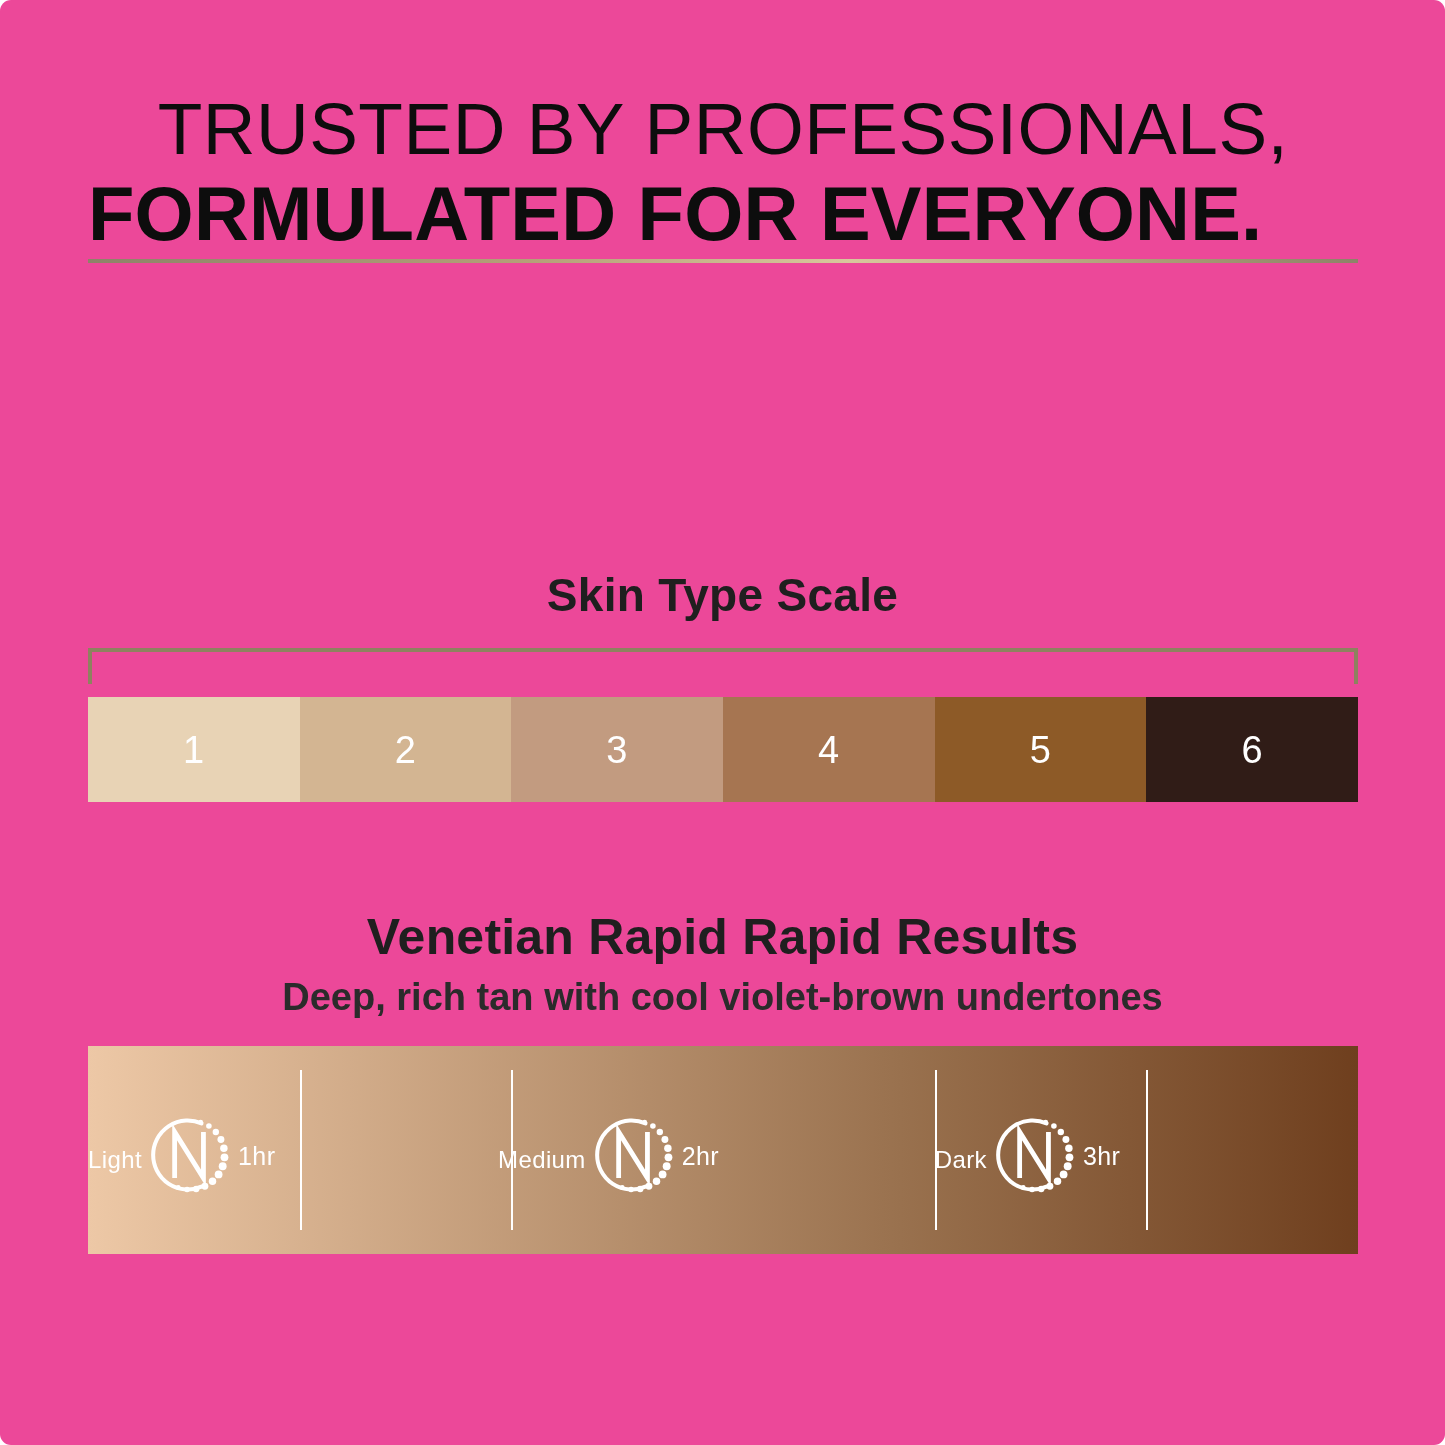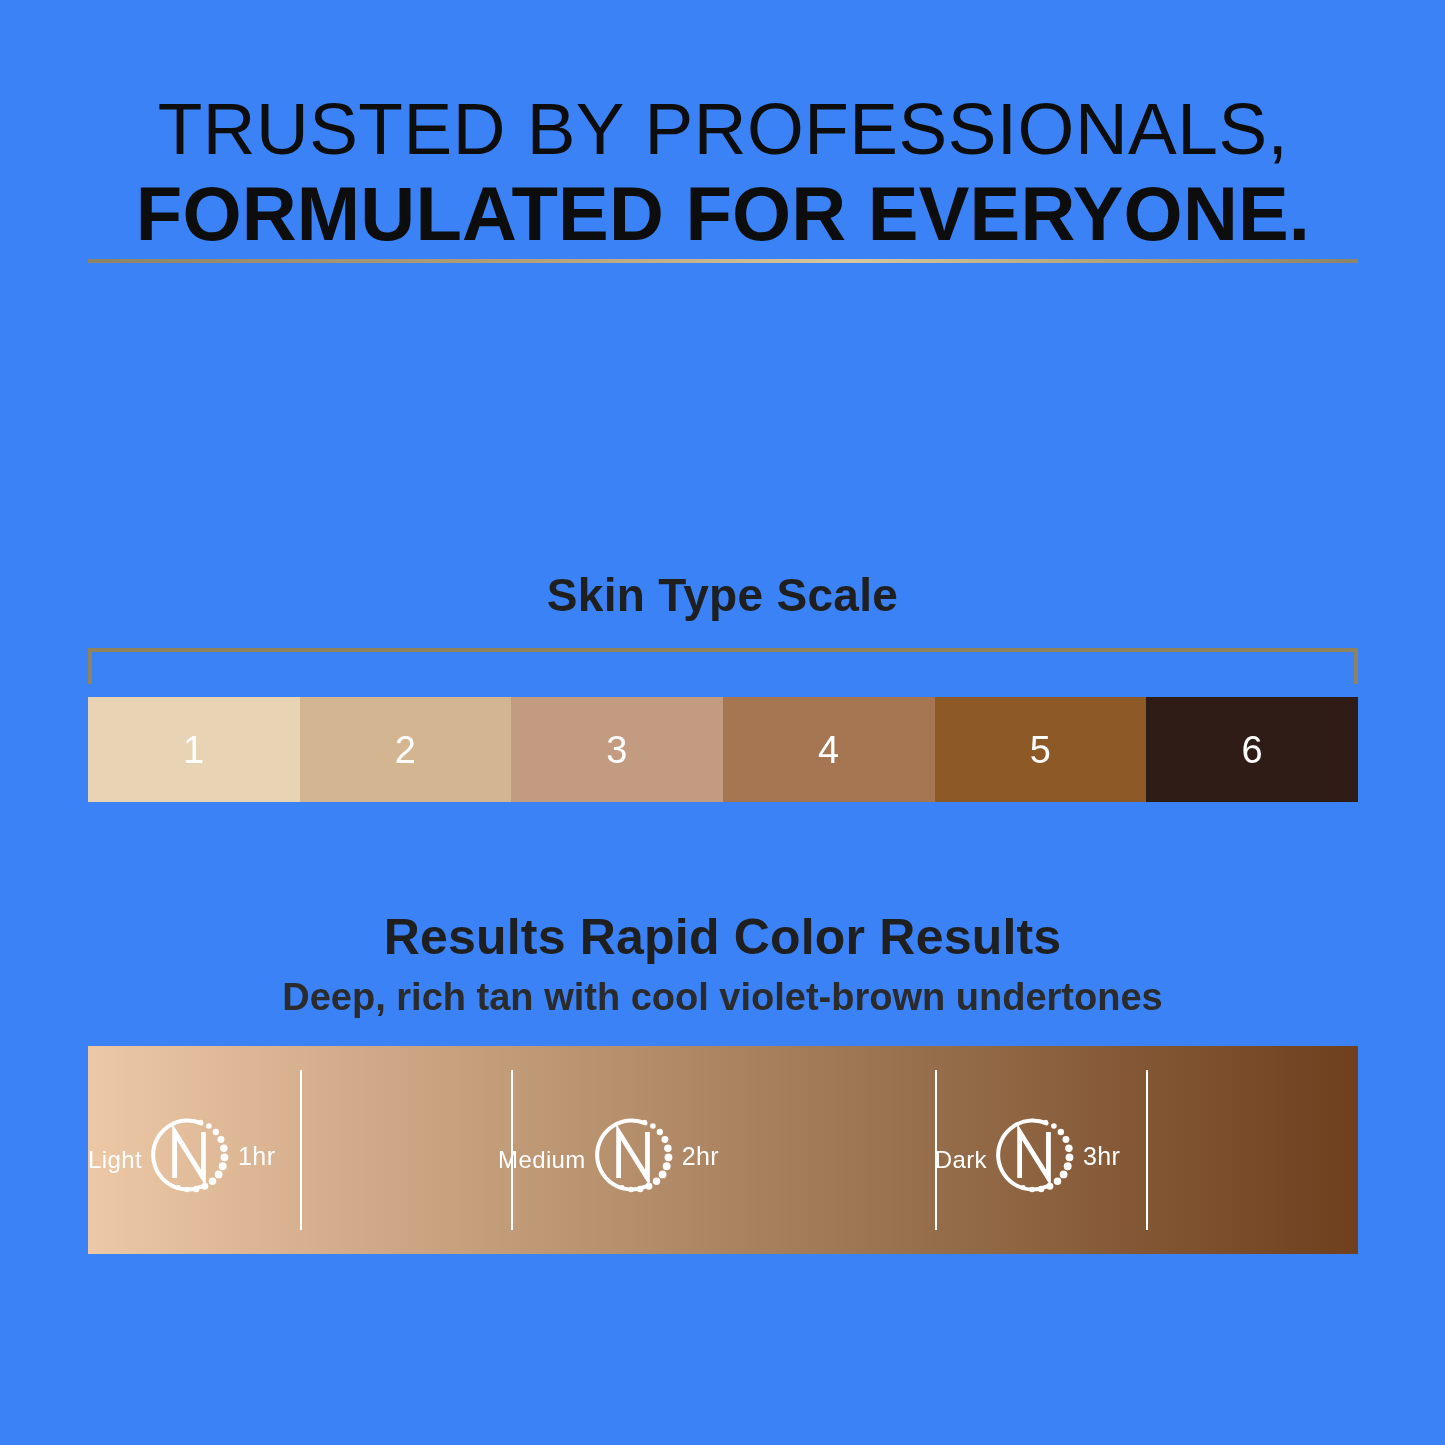--- a/index.html
+++ b/index.html
@@ -10,40 +10,40 @@
     height: 1445px;
     background: #ffffff;
     font-family: "Liberation Sans", sans-serif;
     overflow: hidden;
   }
 
   .page {
     position: relative;
     width: 1445px;
     height: 1445px;
-    background: #3b82f6;
+    background: #ec4899;
+    border-radius: 11px;
   }
 
   
   .headline-block {
     position: absolute;
     left: 88px;
     top: 86px;
     width: 1270px;
   }
 
   .headline-line {
     font-family: "Liberation Sans", sans-serif;
     font-weight: 400;
     font-size: 74px;
     line-height: 85px;
     letter-spacing: 0.5px;
     color: #0d0d0d;
     white-space: nowrap;
-    text-align: center;
   }
 
   .headline-line.l1 { text-align: center; font-size: 73px; }
   .headline-line.l2 { font-weight: 700; font-size: 76px; letter-spacing: 0.2px; }
 
   .gold-rule {
     position: absolute;
     left: 88px;
     top: 259px;
     width: 1270px;
@@ -238,21 +238,21 @@
         <span class="swatch-num" style="color: rgb(255, 255, 255);">4</span>
       </div>
       <div class="swatch" style="background: rgb(141, 90, 39);">
         <span class="swatch-num" style="color: rgb(255, 255, 255);">5</span>
       </div>
       <div class="swatch" style="background: rgb(48, 28, 23);">
         <span class="swatch-num" style="color: rgb(255, 255, 255);">6</span>
       </div>
     </div>
 
-  <div class="results-title">Results Rapid Color Results</div>
+  <div class="results-title">Venetian Rapid Rapid Results</div>
   <div class="results-sub">Deep, rich tan with cool violet-brown undertones</div>
 
   <div class="gradient-bar" id="gradient-bar">
     <div class="grad-fill" id="grad-fill" style="background: linear-gradient(to right, rgb(237, 200, 166) 0%, rgb(153, 113, 78) 64%, rgb(111, 63, 30) 100%);"></div>
   <div class="divider" style="left: 211.667px; background: rgb(255, 255, 255);"></div>
       <div class="divider" style="left: 423.333px; background: rgb(255, 255, 255);"></div>
       <div class="divider" style="left: 846.667px; background: rgb(255, 255, 255);"></div>
       <div class="divider" style="left: 1058.33px; background: rgb(255, 255, 255);"></div>
       <div class="tone-col" style="left: 0px; width: 211.667px;">
         <div class="tone-label">Light</div>

